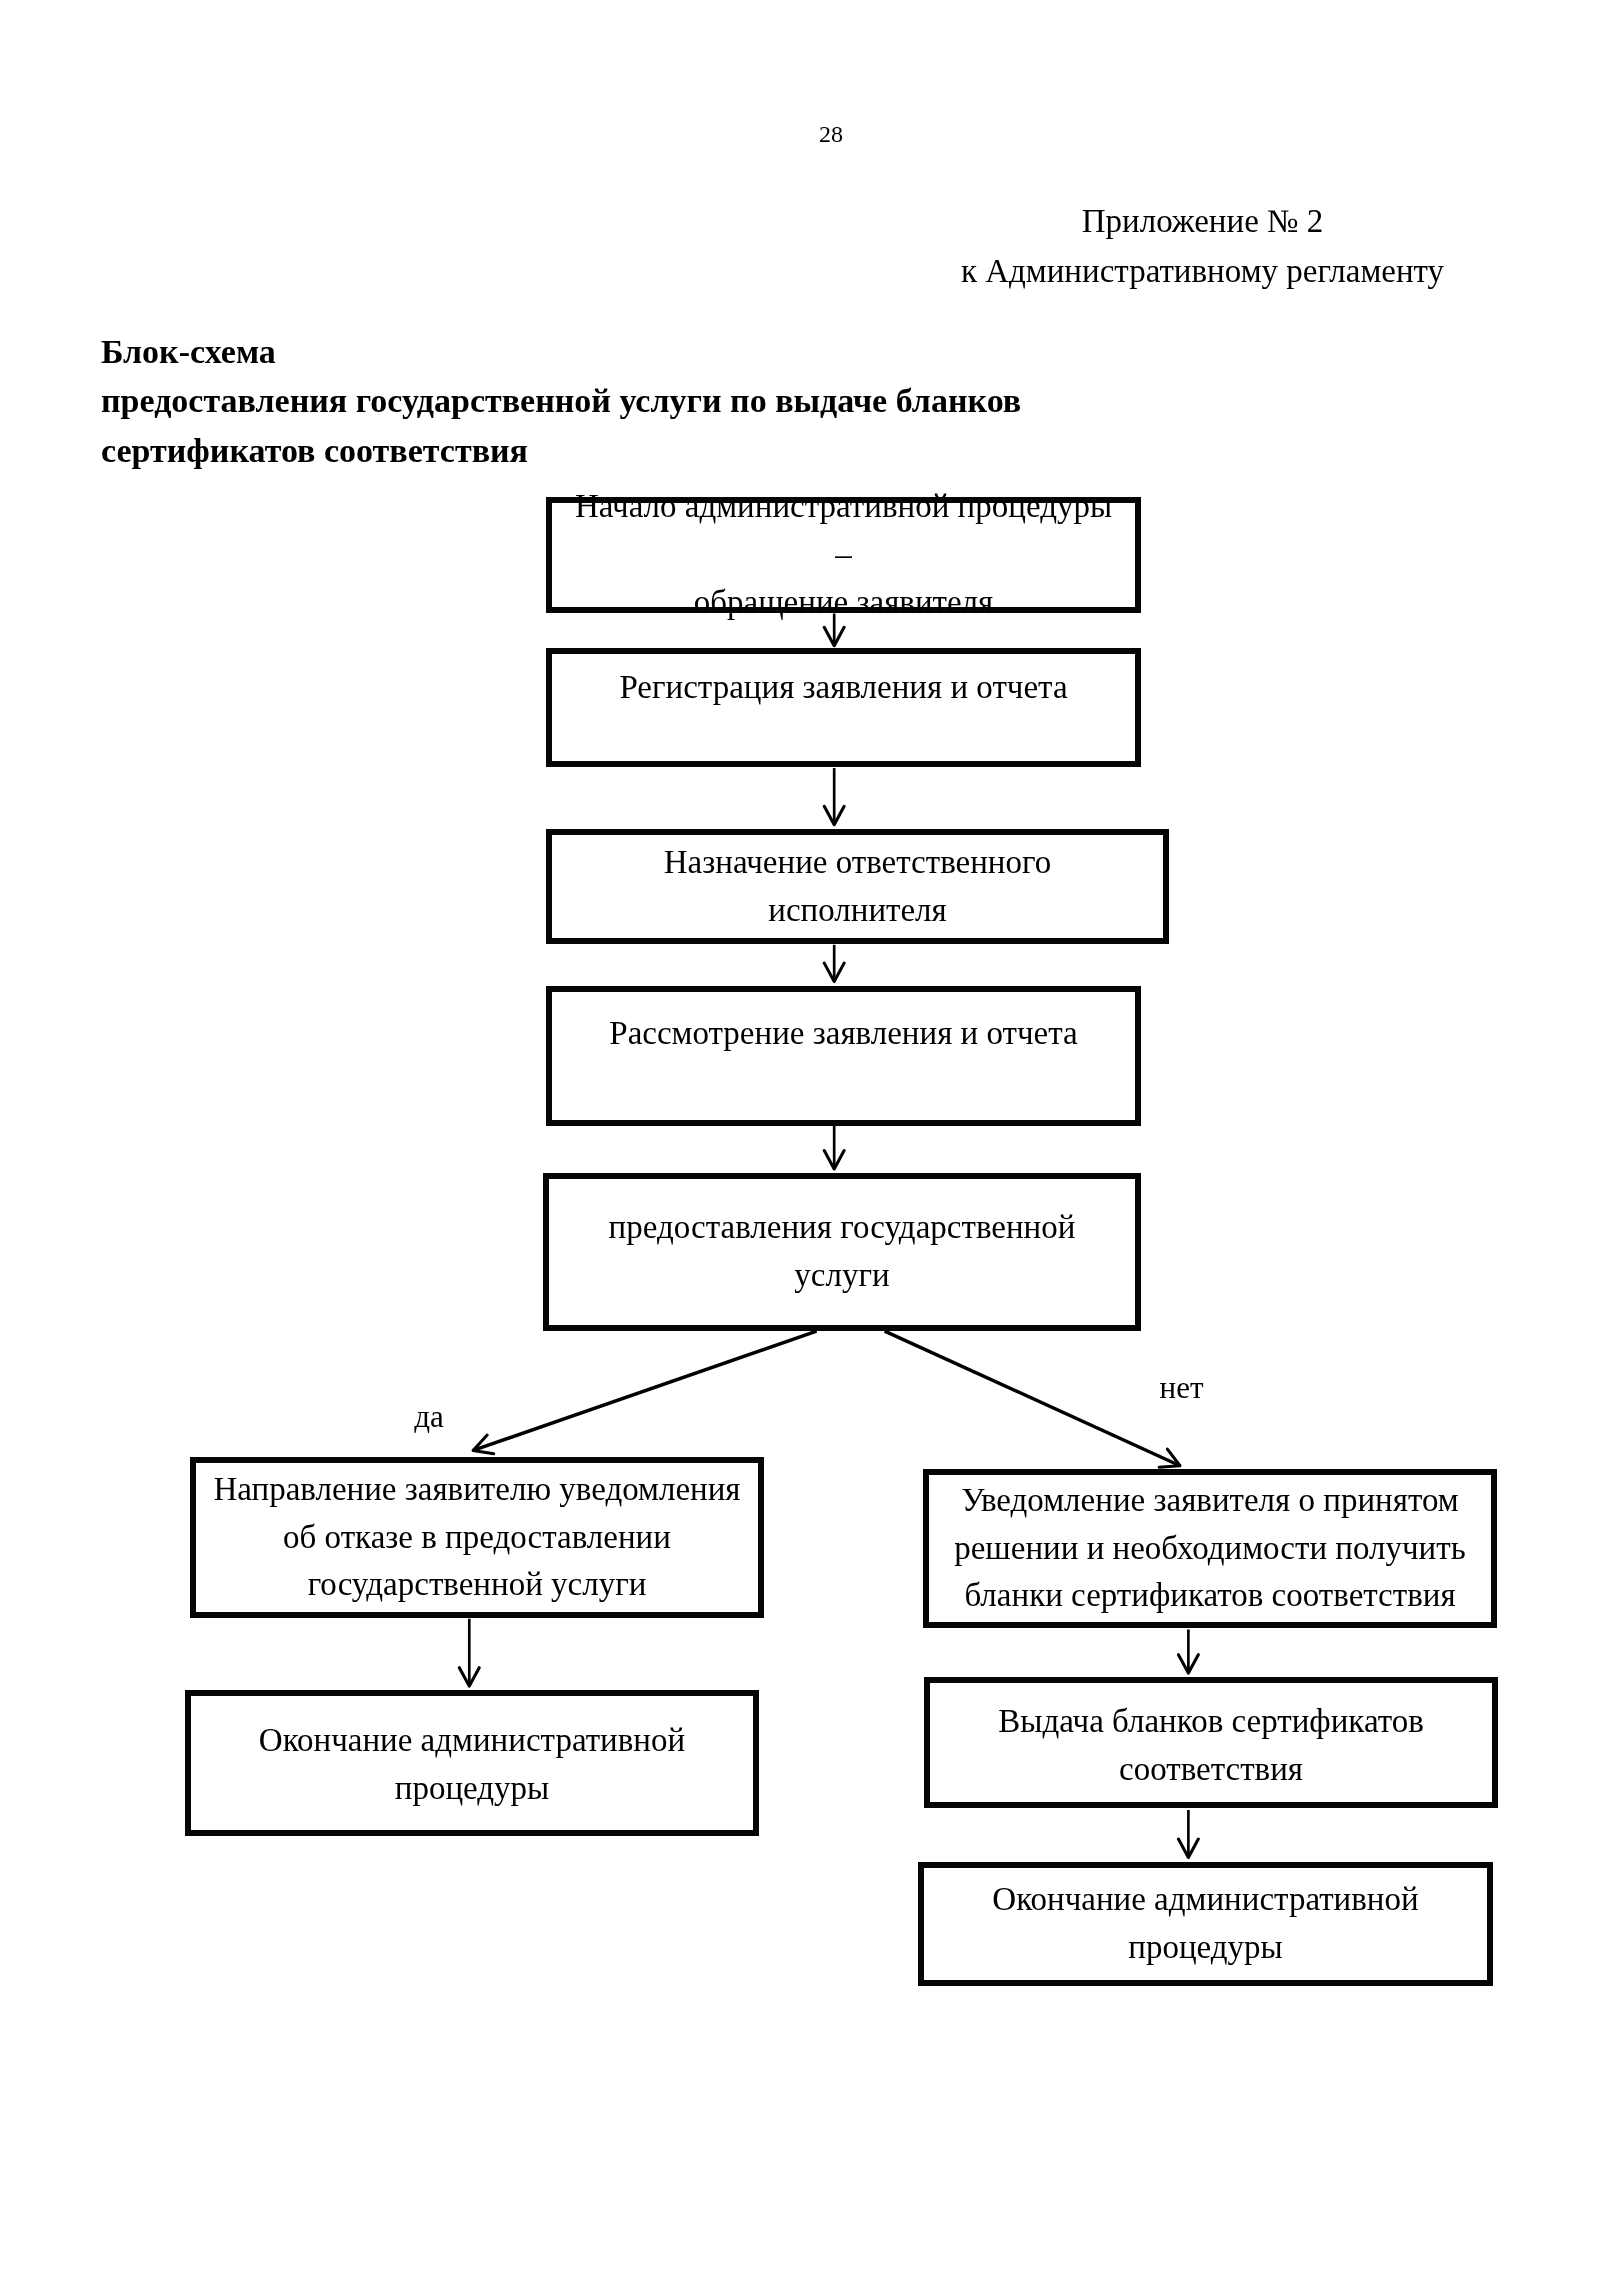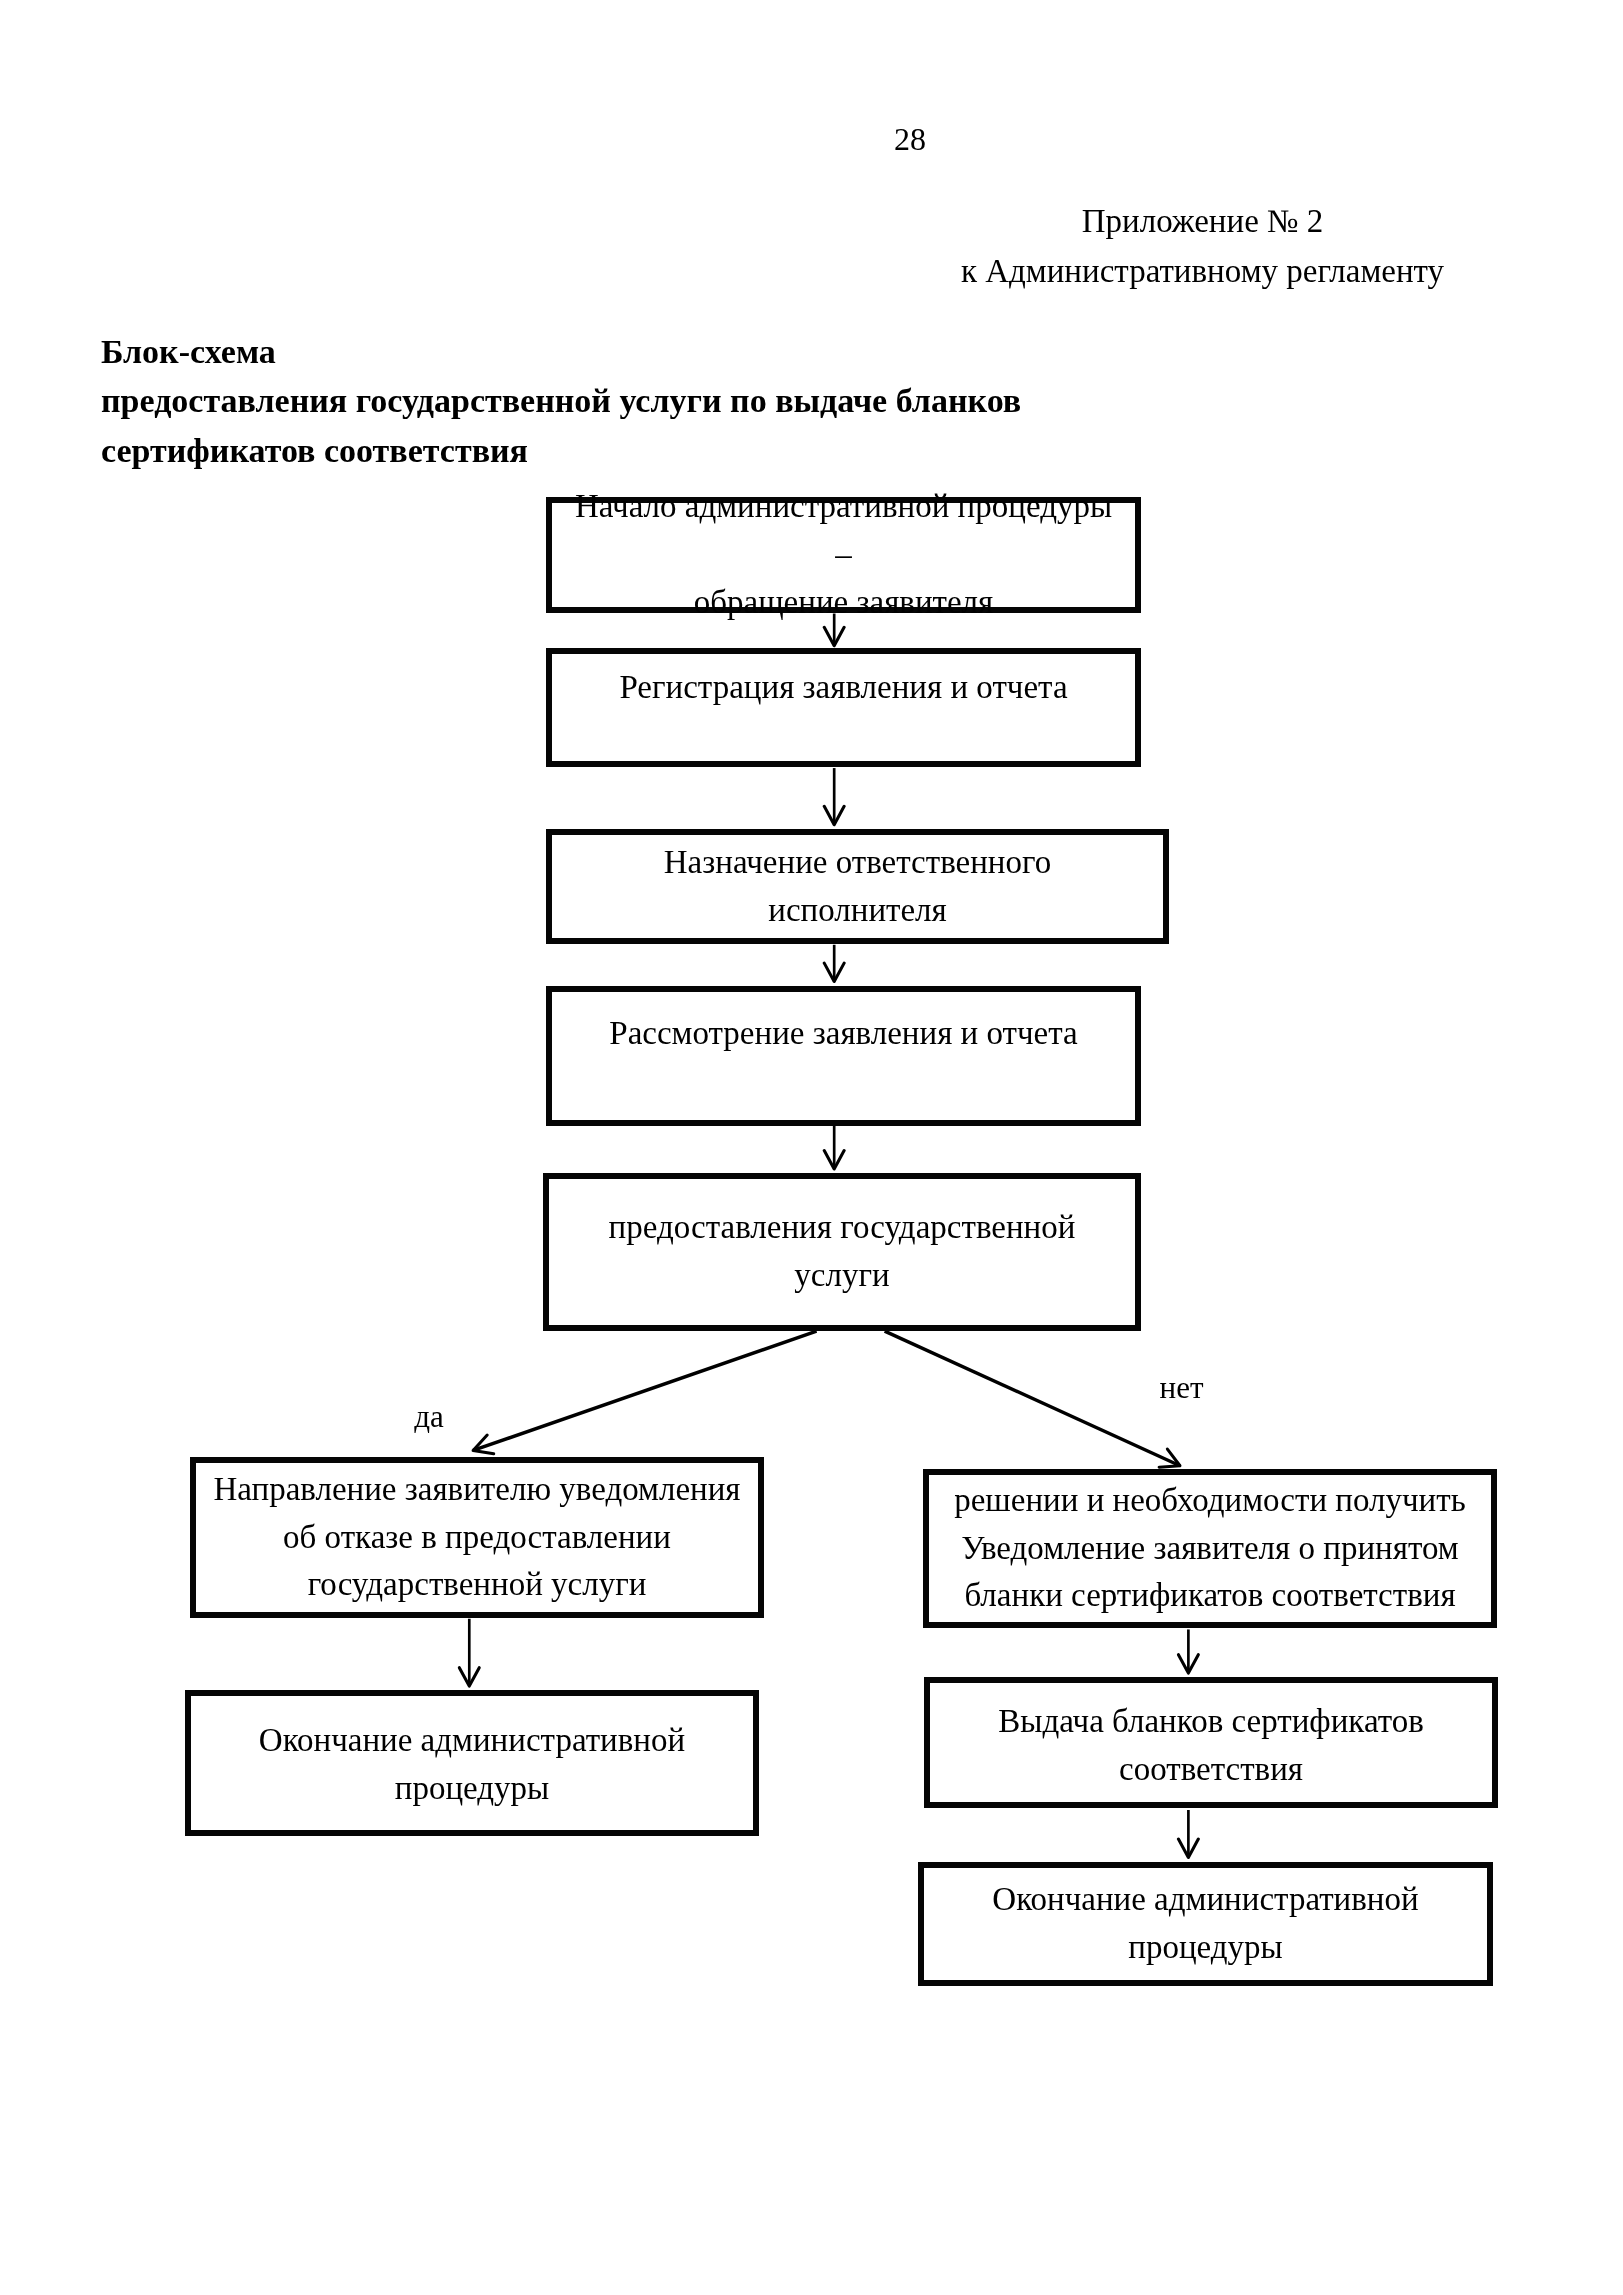--- a/index.html
+++ b/index.html
@@ -12,21 +12,21 @@
     height: 2295px;
     position: relative;
     font-family: "Liberation Serif", "DejaVu Serif", serif;
     color: #000;
   }
   .abs { position: absolute; }
 
   
   .page-number {
     left: 819px; top: 121px; width: 107px;
-    font-size: 32px; text-align: right;
+    font-size: 24px; text-align: left;
   }
   .appendix {
     left: 911px; top: 197px; width: 583px;
     font-size: 33px; line-height: 1.5; text-align: center;
   }
   .doc-title {
     left: 101px; top: 327px; width: 1523px;
     font-size: 34px; font-weight: bold; line-height: 1.45;
     text-align: left;
   }
@@ -136,22 +136,22 @@
   <div>об отказе в предоставлении</div>
   <div>государственной услуги</div>
 </div>
 
 <div id="box-end-left" class="abs node top-align">
   <div>Окончание административной</div>
   <div>процедуры</div>
 </div>
 
 <div id="box-approve" class="abs node">
+  <div>Уведомление заявителя о принятом</div>
   <div>решении и необходимости получить</div>
-  <div>Уведомление заявителя о принятом</div>
   <div>бланки сертификатов соответствия</div>
 </div>
 
 <div id="box-issue" class="abs node top-align">
   <div>Выдача бланков сертификатов</div>
   <div>соответствия</div>
 </div>
 
 <div id="box-end-right" class="abs node">
   <div>Окончание административной</div>

